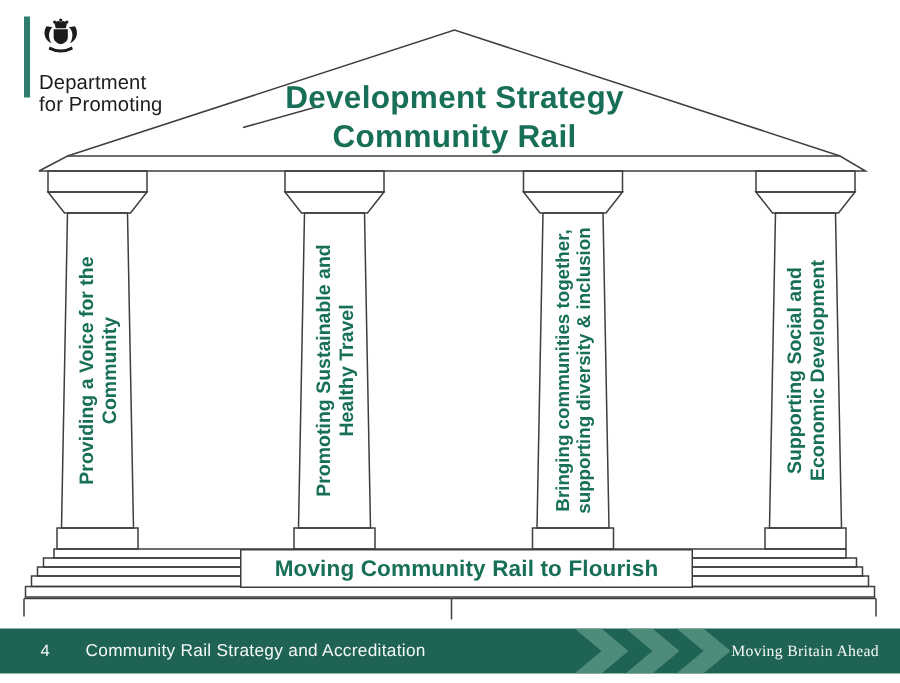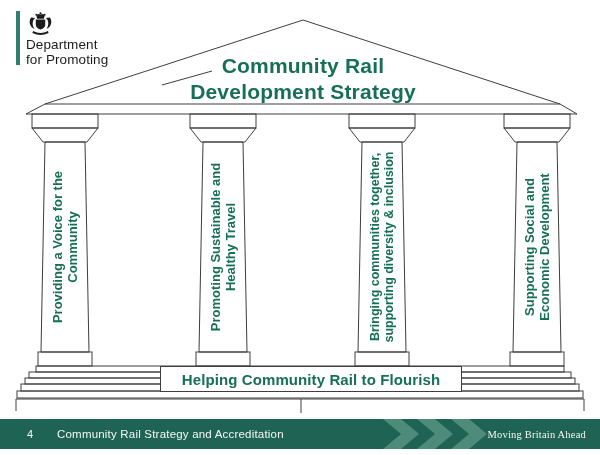--- a/index.html
+++ b/index.html
@@ -6,21 +6,21 @@
   .slide{
     position:relative;width:600px;height:455px;background:#ffffff;overflow:hidden;
     font-family:"Liberation Sans",sans-serif;
   }
   svg.lineart{position:absolute;left:0;top:0;}
   
   .logo{position:absolute;left:16px;top:11px;display:flex;}
   .logo-bar{width:4px;height:54px;background:#2e7d6d;margin-right:6px;}
   .logo-body{display:flex;flex-direction:column;}
   .logo-crest{width:27px;height:25px;margin-left:1px;}
-  .logo-text{font-size:13.5px;line-height:14.5px;color:#1c1c1c;margin-top:2px;letter-spacing:.1px;}
+  .logo-text{font-size:13.5px;line-height:14.5px;color:#1c1c1c;margin-top:12px;letter-spacing:.1px;}
   
   .temple-title{
     position:absolute;left:55px;top:53px;width:496px;text-align:center;
     color:#166f56;font-size:21px;font-weight:bold;line-height:1.23;letter-spacing:.2px;
   }
   .pillar-text{
     position:absolute;display:flex;align-items:center;justify-content:center;
     text-align:center;color:#166f56;font-weight:bold;font-size:13px;line-height:1.16;
     transform:translate(-50%,-50%) rotate(-90deg);height:46px;
   }
@@ -104,30 +104,30 @@
         </g>
       </svg>
       <div class="logo-text">
         <div>Department</div>
         <div>for Promoting</div>
       </div>
     </div>
   </div>
 
   <div class="temple-title">
+    <div>Development Strategy</div>
     <div>Community Rail</div>
-    <div>Development Strategy</div>
   </div>
 
   <div class="pillar-text pt1">Providing a Voice for the Community</div>
   <div class="pillar-text pt2">Promoting Sustainable and Healthy Travel</div>
   <div class="pillar-text pt3">Bringing communities together, supporting diversity &amp; inclusion</div>
   <div class="pillar-text pt4">Supporting Social and Economic Development</div>
 
-  <div class="base-banner">Helping Community Rail to Flourish</div>
+  <div class="base-banner">Moving Community Rail to Flourish</div>
 
   <div class="footer">
     <div class="footer-page">4</div>
     <div class="footer-title">Community Rail Strategy and Accreditation</div>
     <div class="chevron ch1"></div>
     <div class="chevron ch2"></div>
     <div class="chevron ch3"></div>
     <div class="footer-tag">Moving Britain Ahead</div>
   </div>
 

